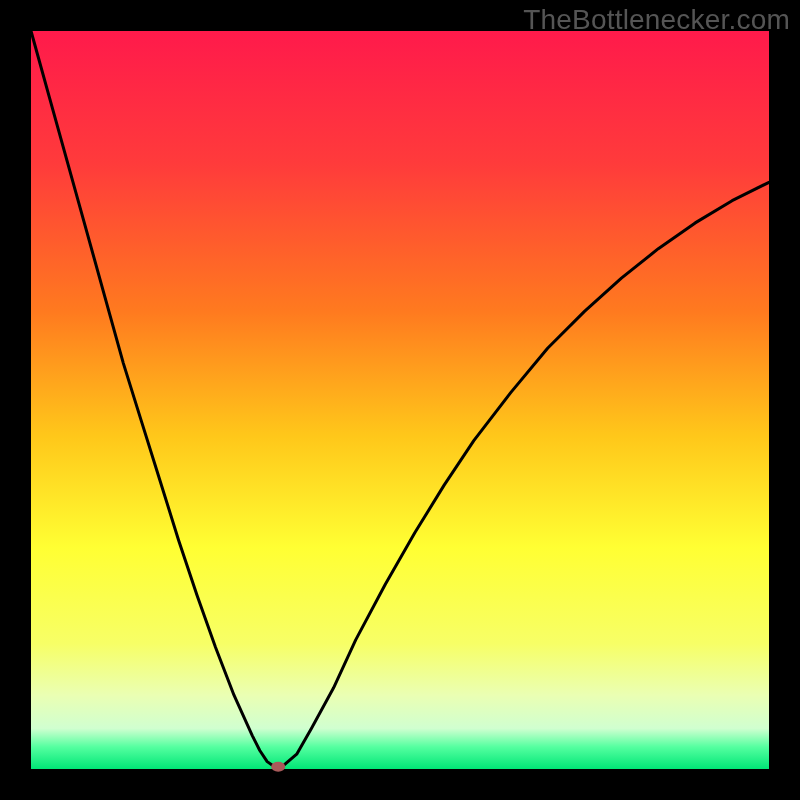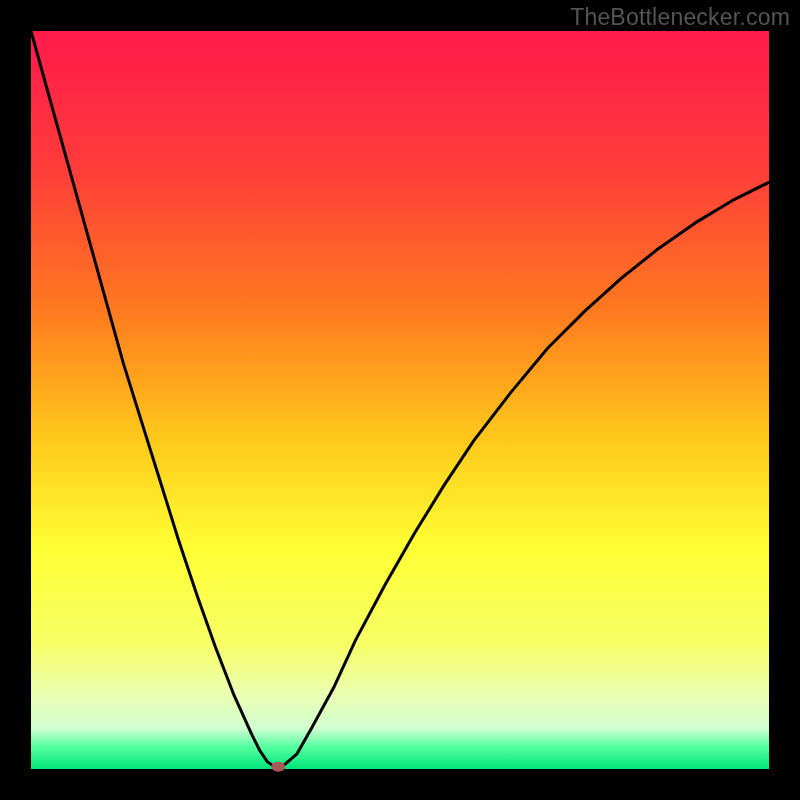--- a/index.html
+++ b/index.html
@@ -25,21 +25,21 @@
     left: 31px;
     width: 738px;
     height: 738px;
     
   }
   .watermark {
     position: absolute;
     top: 4px;
     right: 10px;
     color: #555;
-    font-size: 23px;
+    font-size: 28px;
     font-weight: 500;
     letter-spacing: 0.2px;
   }
   svg.curve {
     position: absolute;
     top: 0;
     left: 0;
     width: 738px;
     height: 738px;
     overflow: visible;

